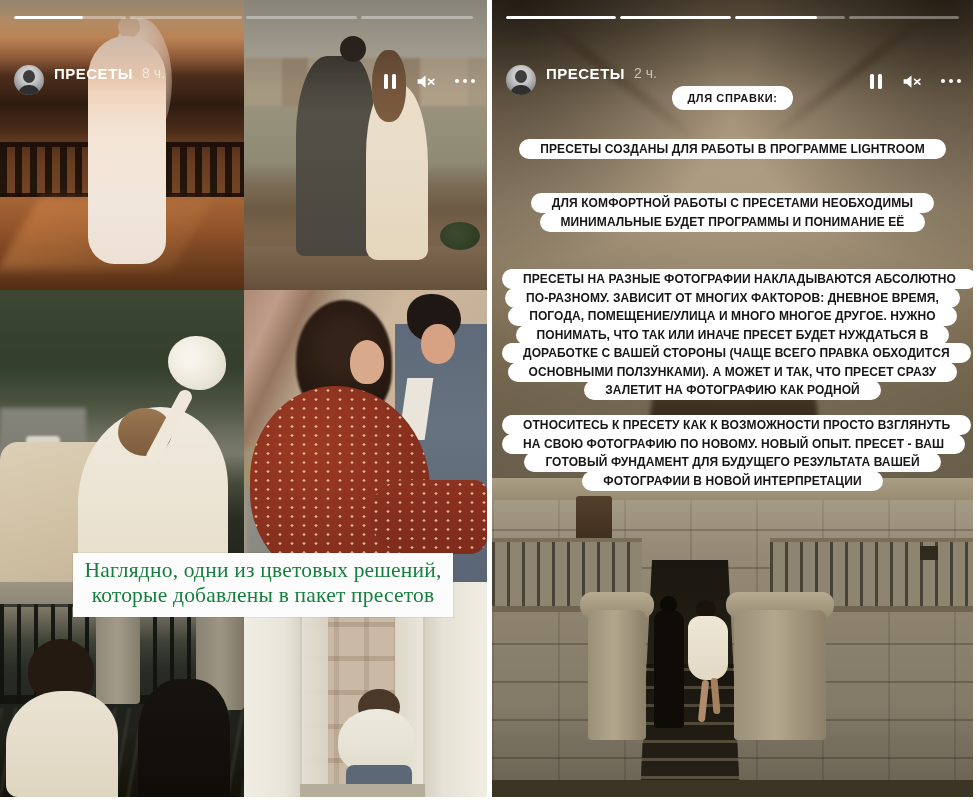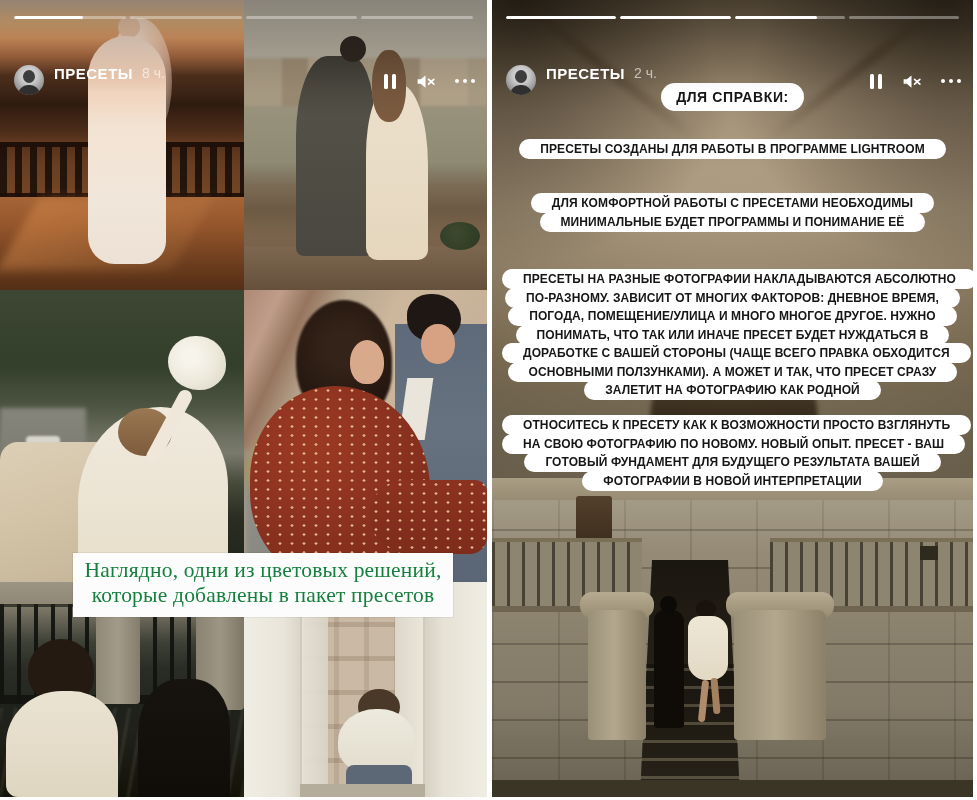--- a/index.html
+++ b/index.html
@@ -190,21 +190,21 @@
   .r-woman{left:196px;top:616px;width:40px;height:64px;border-radius:12px 16px 16px 18px;z-index:5;
     background:linear-gradient(180deg,#eee7d6,#e2d9c4);}
   .r-leg1{left:208px;top:680px;width:7px;height:42px;background:#b08b6b;border-radius:4px;transform:rotate(6deg);z-index:5;}
   .r-leg2{left:220px;top:678px;width:7px;height:36px;background:#a5805f;border-radius:4px;transform:rotate(-5deg);z-index:5;}
 
   
   .pill-wrap{position:absolute;left:10px;right:10px;text-align:center;z-index:15;}
   .pill{display:inline;background:#ffffff;color:#161616;font-weight:700;font-size:12px;
     line-height:1.38;padding:3px 21px;border-radius:12px;white-space:pre-line;letter-spacing:.1px;
     -webkit-box-decoration-break:clone;box-decoration-break:clone;}
-  .p1{top:88px;}  .p1 .pill{font-size:14px;padding:6px 15px;border-radius:15px;letter-spacing:.6px;}
+  .p1{top:88px;}  .p1 .pill{font-size:11px;padding:6px 15px;border-radius:15px;letter-spacing:.6px;}
   .p2{top:139px;}
   .p3{top:193px;}
   .p4{top:269px;}
   .p5{top:415px;}
 </style>
 </head>
 <body>
 
 <div class="stage">
 

